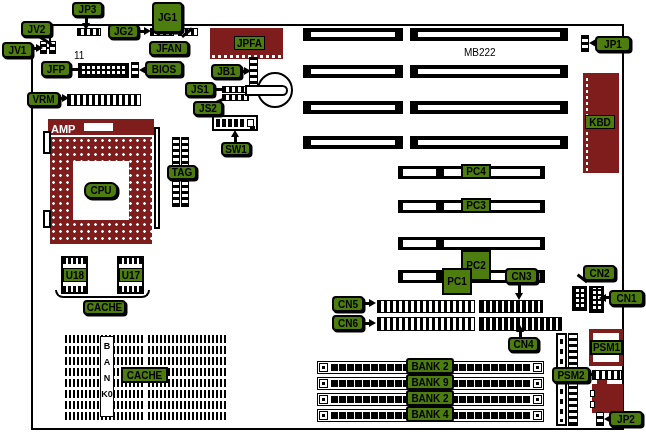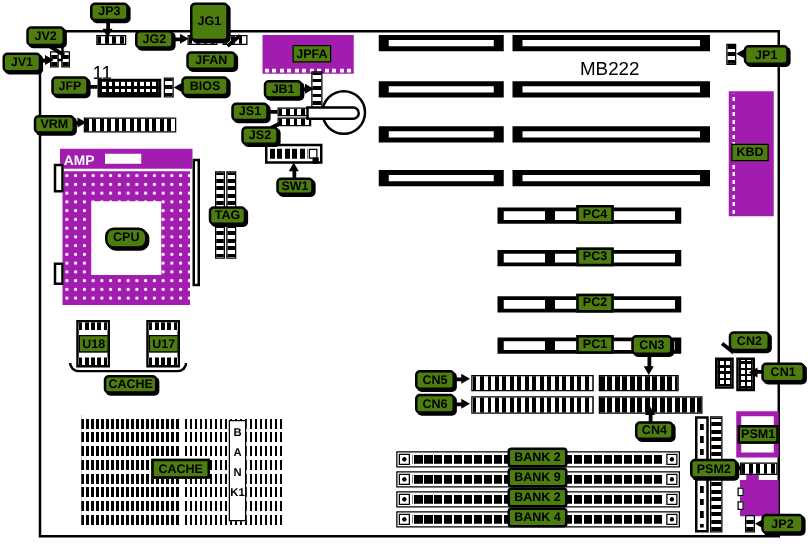--- a/index.html
+++ b/index.html
@@ -3,21 +3,21 @@
 <meta charset="utf-8">
 <style>
   html,body{margin:0;padding:0;background:#fff;}
   #stage{position:relative;width:646px;height:438px;background:#ffffff;
          font-family:"Liberation Sans",sans-serif;color:#000;overflow:hidden;}
   #stage *{position:absolute;box-sizing:border-box;}
   .lbl{background:#4d7c0f;border:2px solid #000;border-radius:4px;
        font-size:10px;font-weight:bold;text-align:center;
        box-shadow:1.5px 1.5px 0 #000;z-index:30;display:flex;
        align-items:center;justify-content:center;letter-spacing:0;}
-  .txt{font-size:15px;z-index:5;white-space:nowrap;}
+  .txt{font-size:10px;z-index:5;white-space:nowrap;}
   .arm{background:#000;z-index:25;}
   .tr{width:0;height:0;border-top:4px solid transparent;border-bottom:4px solid transparent;border-left:7px solid #000;z-index:25;}
   .tl{width:0;height:0;border-top:4px solid transparent;border-bottom:4px solid transparent;border-right:7px solid #000;z-index:25;}
   .td{width:0;height:0;border-left:4px solid transparent;border-right:4px solid transparent;border-top:7px solid #000;z-index:25;}
   .tu{width:0;height:0;border-left:4px solid transparent;border-right:4px solid transparent;border-bottom:7px solid #000;z-index:25;}
   .isa{background:#000;z-index:10;}
   .isa::before{content:'';position:absolute;left:8px;right:8px;top:4px;bottom:4px;background:#fff;}
   .pci{background:#000;z-index:10;}
   .pci::before{content:'';position:absolute;left:5px;width:33px;top:3px;bottom:3px;background:#fff;}
   .pci::after{content:'';position:absolute;left:46px;right:5px;top:3px;bottom:3px;background:#fff;}
@@ -30,21 +30,21 @@
   .simm{border:1px solid #000;background:#fff;z-index:10;}
   .simm::before{content:'';position:absolute;left:12px;right:12px;top:2px;bottom:2px;
     background:repeating-linear-gradient(90deg,#fff 0 1px,#000 1px 8px);}
   .scap{width:9px;height:9px;border:1px solid #000;background:#fff;z-index:12;
     background-image:radial-gradient(#000 1.5px,rgba(0,0,0,0) 2px);}
   .cachearr{z-index:10;
     background-image:repeating-linear-gradient(0deg,rgba(0,0,0,0) 0 8px,#fff 8px 11px),
                      repeating-linear-gradient(90deg,#000 0 2px,#fff 2px 4px);}
   .vlbl{background:#fff;border:1px solid #000;font-size:9px;font-weight:bold;
         line-height:16px;text-align:center;word-break:break-all;z-index:20;padding-top:1px;}
-  .blk{background:#a21caf;z-index:10;}
+  .blk{background:#7f1d1d;z-index:10;}
   .outline{z-index:1;}
 </style>
 </head>
 <body>
 
 <div id="stage">
 
   <svg class="outline" width="646" height="438">
     <path d="M50 25 H623 V429 H32 V48 H50 Z" fill="none" stroke="#000" stroke-width="2"></path>
   </svg>
@@ -143,23 +143,23 @@
   <div class="isa" style="left:303px;top:101px;width:100px;height:13px"></div>
   <div class="isa" style="left:410px;top:101px;width:158px;height:13px"></div>
   <div class="isa" style="left:303px;top:136px;width:100px;height:13px"></div>
   <div class="isa" style="left:410px;top:136px;width:158px;height:13px"></div>
 
   <div class="pci" style="left:398px;top:166px;width:147px;height:13px"></div>
   <div class="lbl" style="left:461px;top:164px;width:30px;height:15px;box-shadow:none;border-radius:0">PC4</div>
   <div class="pci" style="left:398px;top:200px;width:147px;height:13px"></div>
   <div class="lbl" style="left:461px;top:198px;width:30px;height:15px;box-shadow:none;border-radius:0">PC3</div>
   <div class="pci" style="left:398px;top:237px;width:147px;height:13px"></div>
-  <div class="lbl" style="left:461px;top:235px;width:30px;height:15px;box-shadow:none;border-radius:0">PC2</div>
+  <div class="lbl" style="left:461px;top:250px;width:30px;height:31px;box-shadow:none;border-radius:0">PC2</div>
   <div class="pci" style="left:398px;top:270px;width:147px;height:13px"></div>
-  <div class="lbl" style="left:461px;top:268px;width:30px;height:15px;box-shadow:none;border-radius:0">PC1</div>
+  <div class="lbl" style="left:442px;top:268px;width:30px;height:27px;box-shadow:none;border-radius:0">PC1</div>
 
   <div class="lbl" style="left:505px;top:268px;width:33px;height:16px">CN3</div>
   <div class="arm" style="left:518px;top:284px;width:3px;height:10px"></div>
   <div class="td" style="left:515px;top:293px"></div>
   <div class="lbl" style="left:332px;top:296px;width:32px;height:16px">CN5</div>
   <div class="arm" style="left:362px;top:302px;width:9px;height:3px"></div>
   <div class="tr" style="left:369px;top:299px"></div>
   <div class="hdr" style="left:377px;top:300px;width:98px;height:13px"></div>
   <div class="hdrD" style="left:479px;top:300px;width:64px;height:13px"></div>
   <div class="lbl" style="left:332px;top:315px;width:32px;height:16px">CN6</div>
@@ -187,21 +187,21 @@
   <div style="left:117px;top:256px;width:27px;height:38px;border:2px solid #000;background:#fff;z-index:10">
     <div style="left:0;top:0;right:0;height:6px;background:repeating-linear-gradient(90deg,#000 0 3px,#fff 3px 5px)"></div>
     <div style="left:0;bottom:0;right:0;height:6px;background:repeating-linear-gradient(90deg,#000 0 3px,#fff 3px 5px)"></div>
   </div>
   <div class="lbl" style="left:119px;top:268px;width:24px;height:14px;box-shadow:none;border-width:1px;border-radius:0">U17</div>
   <div style="left:55px;top:290px;width:95px;height:8px;border-left:2px solid #000;border-right:2px solid #000;border-bottom:2px solid #000;border-radius:0 0 8px 8px;z-index:5"></div>
   <div class="lbl" style="left:83px;top:300px;width:43px;height:15px">CACHE</div>
 
   <div class="cachearr" style="left:65px;top:332px;width:79px;height:88px"></div>
   <div class="cachearr" style="left:148px;top:332px;width:78px;height:88px"></div>
-  <div class="vlbl" style="left:183px;top:336px;width:14px;height:81px">BANK1</div>
+  <div class="vlbl" style="left:100px;top:336px;width:14px;height:81px">BANK0</div>
   <div class="lbl" style="left:121px;top:367px;width:47px;height:16px;box-shadow:none;border-radius:0">CACHE</div>
 
   <div class="simm" style="left:317px;top:361px;width:227px;height:13px"></div>
   <div class="scap" style="left:319px;top:363px"></div>
   <div class="scap" style="left:533px;top:363px"></div>
   <div class="lbl" style="left:406px;top:358px;width:48px;height:16px;box-shadow:none;border-radius:3px">BANK 2</div>
   <div class="simm" style="left:317px;top:377px;width:227px;height:13px"></div>
   <div class="scap" style="left:319px;top:379px"></div>
   <div class="scap" style="left:533px;top:379px"></div>
   <div class="lbl" style="left:406px;top:374px;width:48px;height:16px;box-shadow:none;border-radius:3px">BANK 9</div>

